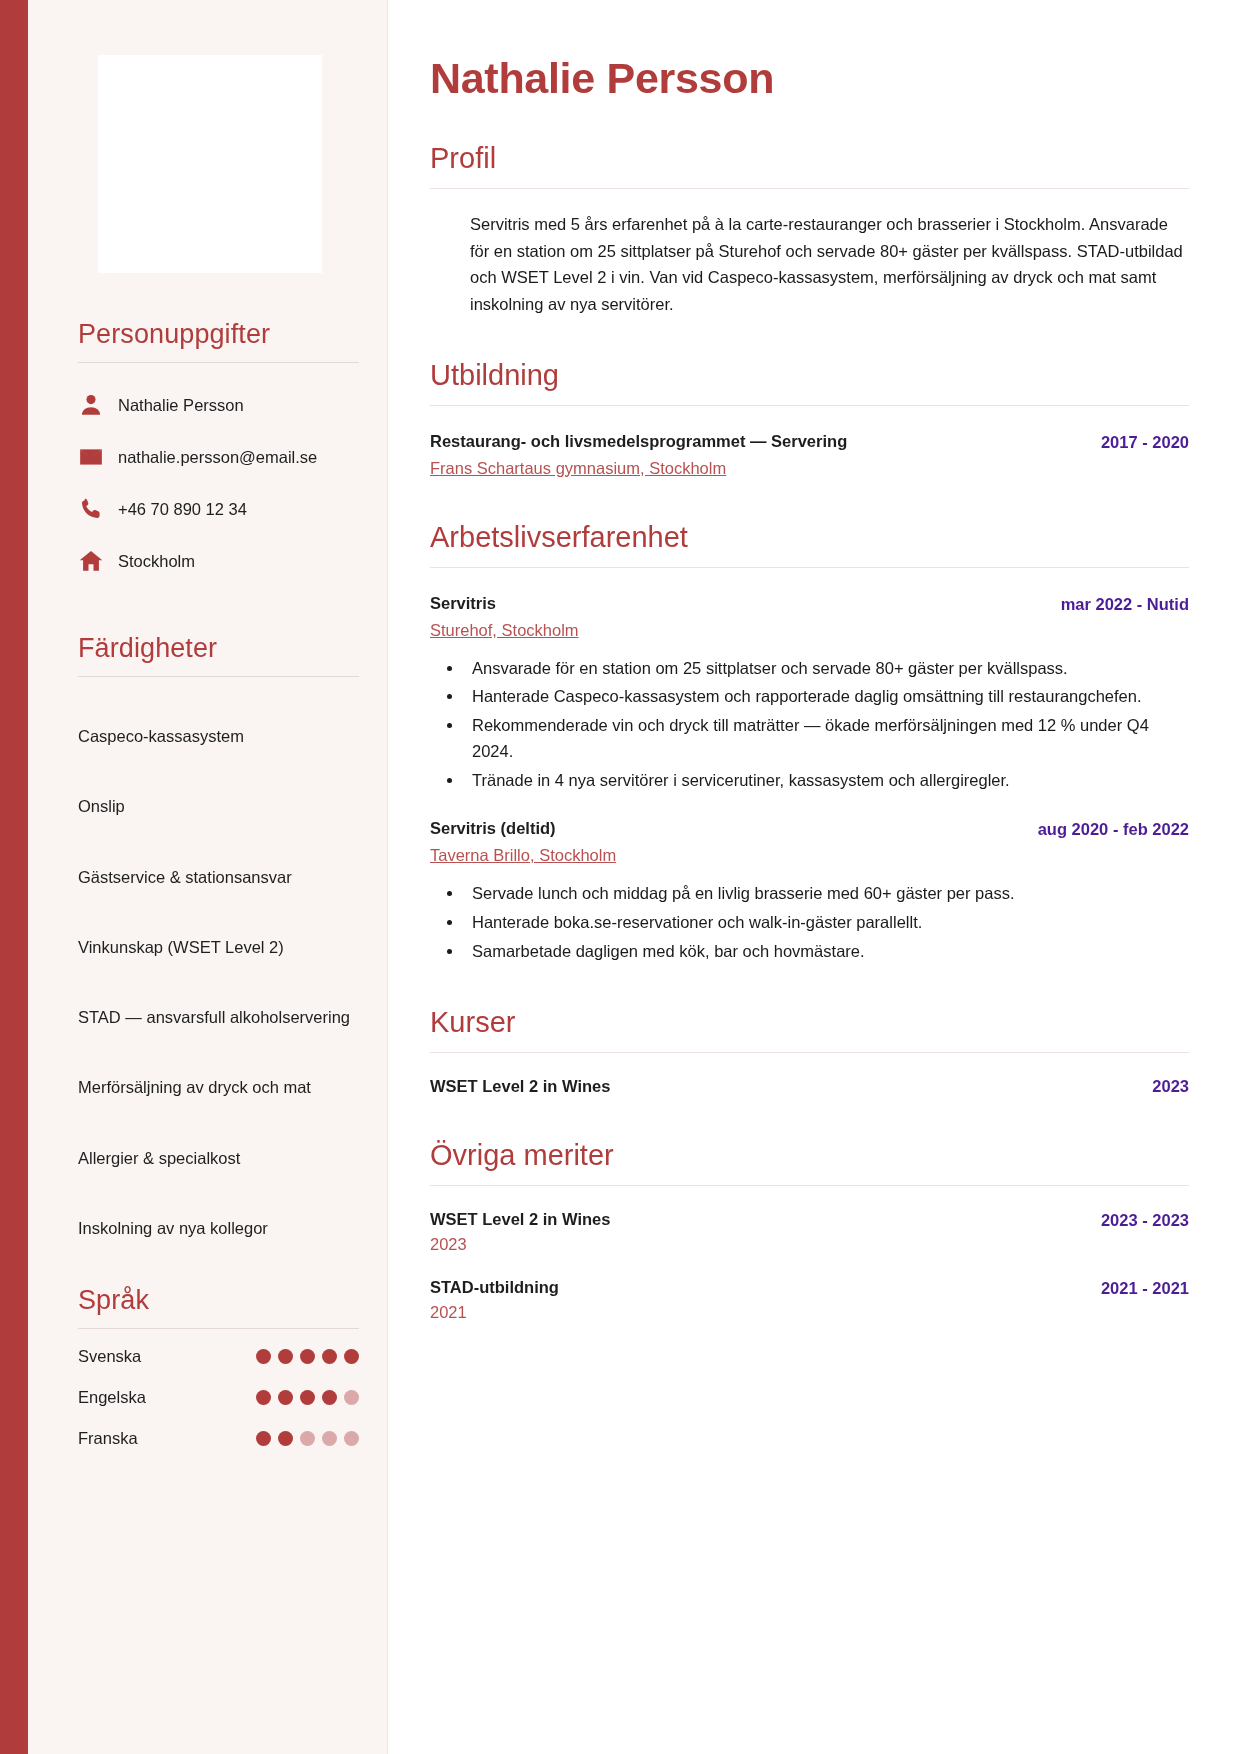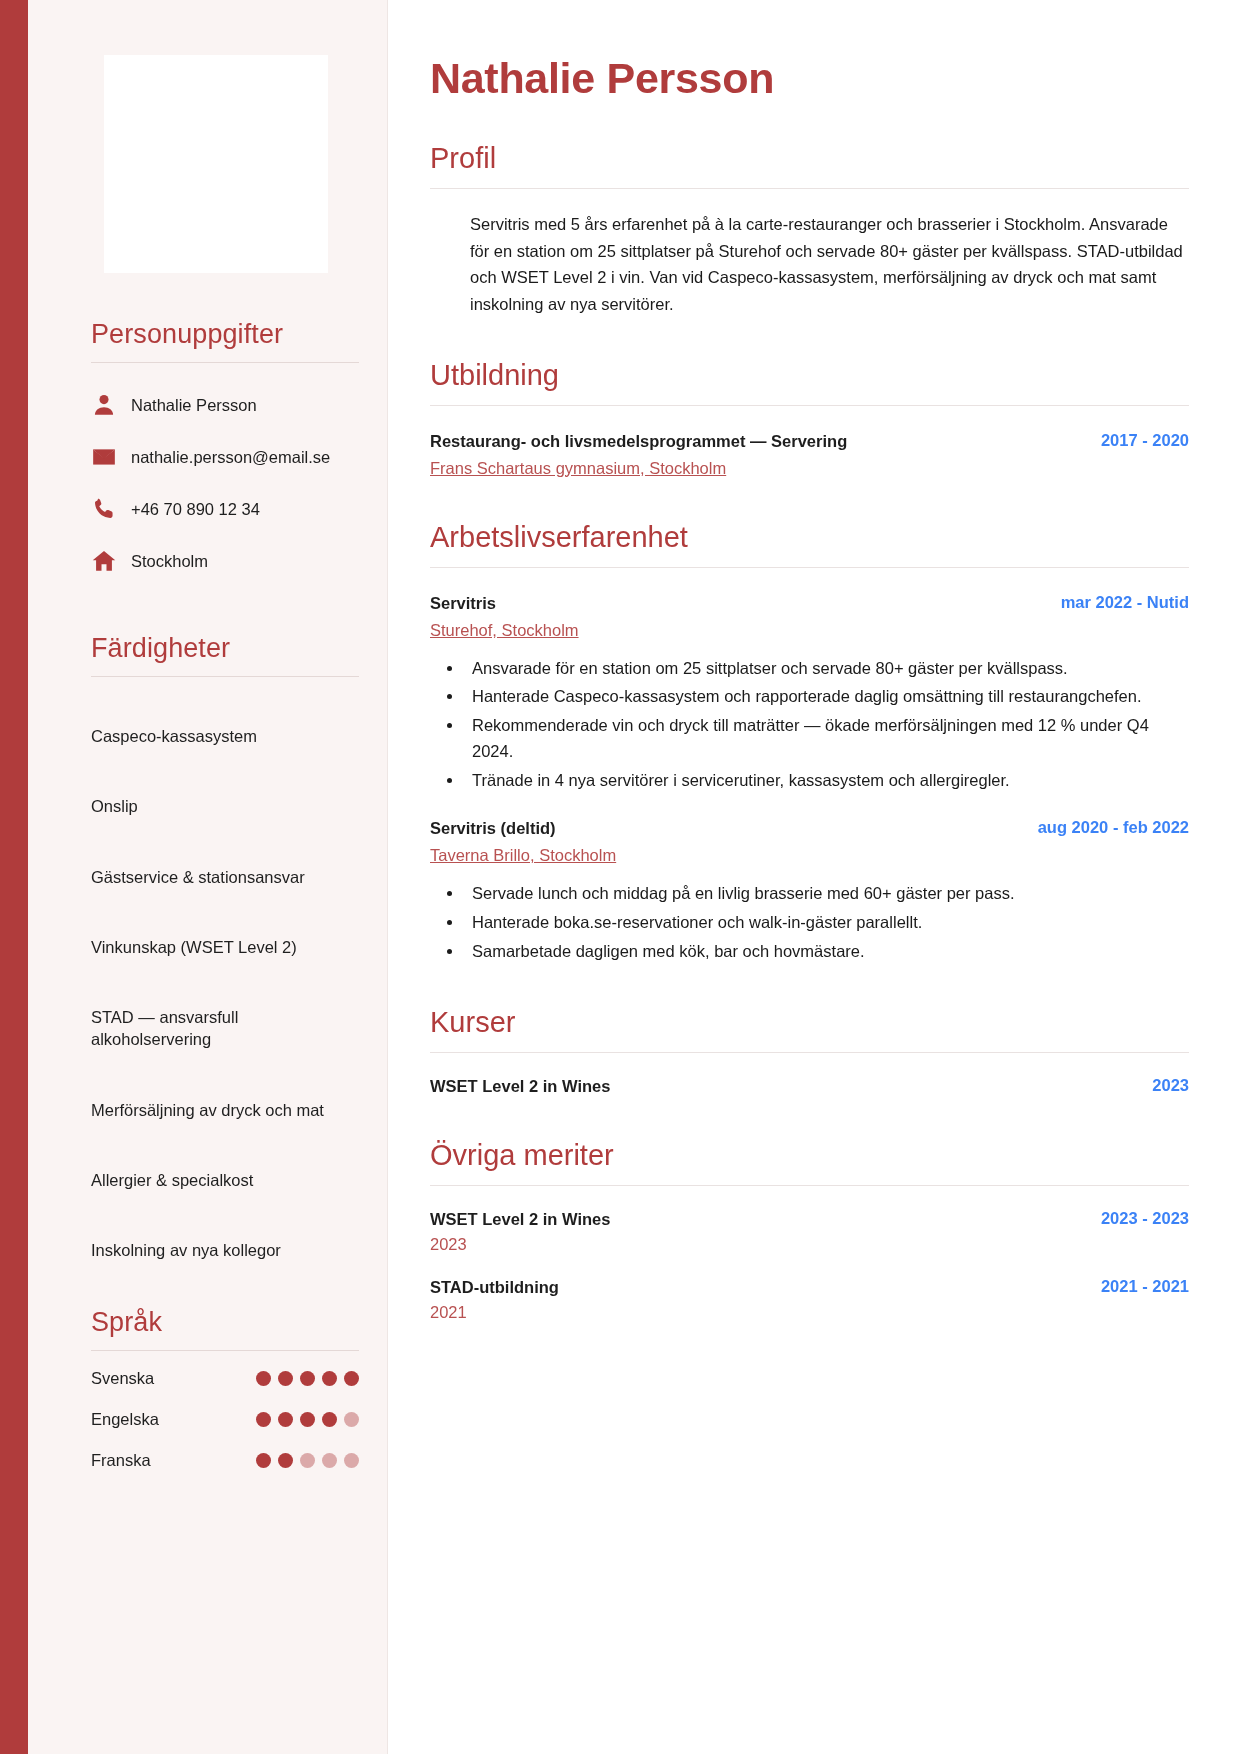--- a/index.html
+++ b/index.html
@@ -9,21 +9,21 @@
     background: #ffffff;
   }
   .page { position: relative; width: 1241px; height: 1754px; display: flex; }
 
   
   .stripe { width: 28px; height: 100%; background: #b03c3c; flex: 0 0 28px; }
 
   
   .sidebar {
     width: 360px; flex: 0 0 360px; height: 100%;
-    background: #faf4f3; padding: 0 0 0 17px;
+    background: #faf4f3; padding: 0 0 0 4px;
     border-right: 1px solid #eee6e4;
   }
   .photo-wrap { padding: 55px 0 0 0; display: flex; justify-content: center; }
   .photo {
     width: 224px; height: 218px; background: #ffffff;
   }
   .side-inner { padding: 0 28px 0 46px; }
 
   .side-h {
     font-size: 27px; font-weight: 400; color: #b03c3c;
@@ -68,27 +68,27 @@
   }
   .sec-rule { height: 1px; background: #e9e2e1; margin-top: 13px; }
 
   .profile-text {
     font-size: 16.5px; color: #1b1b1b; line-height: 1.62;
     margin-top: 22px;
     margin-left: 40px;
   }
 
   .entry { margin-top: 24px; }
-  .entry-head { display: flex; justify-content: space-between; align-items: flex-start; gap: 16px; }
+  .entry-head { display: flex; justify-content: space-between; align-items: center; gap: 16px; }
   .entry-title {
     font-size: 16.5px; font-weight: bold; color: #1e1e1e;
     line-height: 1.45; max-width: 470px;
   }
   .entry-date {
-    font-size: 16.5px; font-weight: bold; color: #3b82f6;
+    font-size: 16.5px; font-weight: bold; color: #4c1d95;
     white-space: nowrap; padding-top: 1px;
   }
   .entry-sub {
     font-size: 16.5px; color: #b85151; margin-top: 3px; line-height: 1.4; text-decoration: underline;
   }
   .bullets { margin: 14px 0 0 34px; }
   .bullets li {
     font-size: 16.5px; color: #1b1b1b; line-height: 1.56;
     margin-bottom: 3px; padding-left: 8px;
   }

